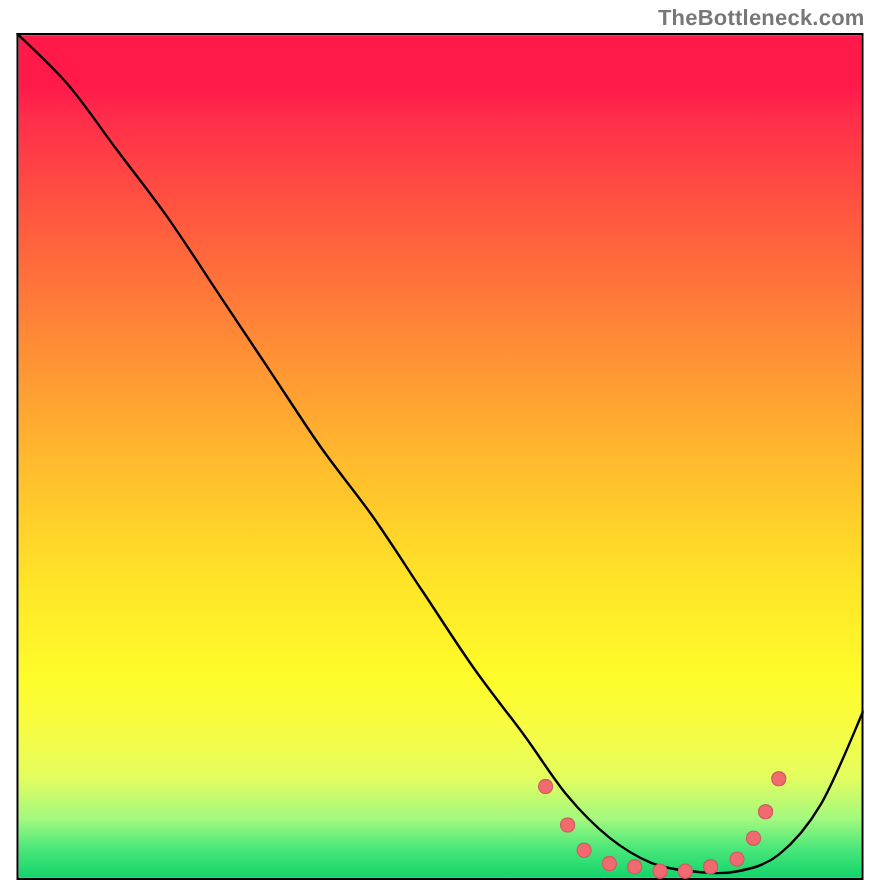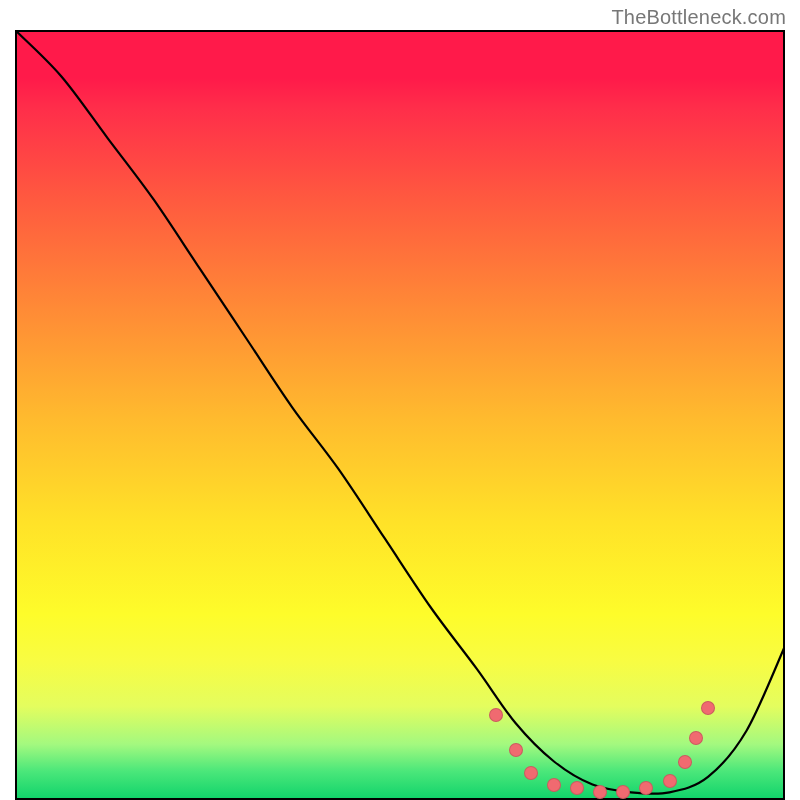--- a/index.html
+++ b/index.html
@@ -40,21 +40,21 @@
       #4be77a 96.5%,
       #12d46b 100%
     );
   }
   .watermark {
     position: absolute;
     top: 6px;
     right: 14px;
     color: #777;
     font-size: 20px;
-    font-weight: 400;
+    font-weight: 700;
     letter-spacing: 0.2px;
   }
   .curve {
     position: absolute;
     left: 15px;
     top: 30px;
     width: 770px;
     height: 770px;
     pointer-events: none;
   }

